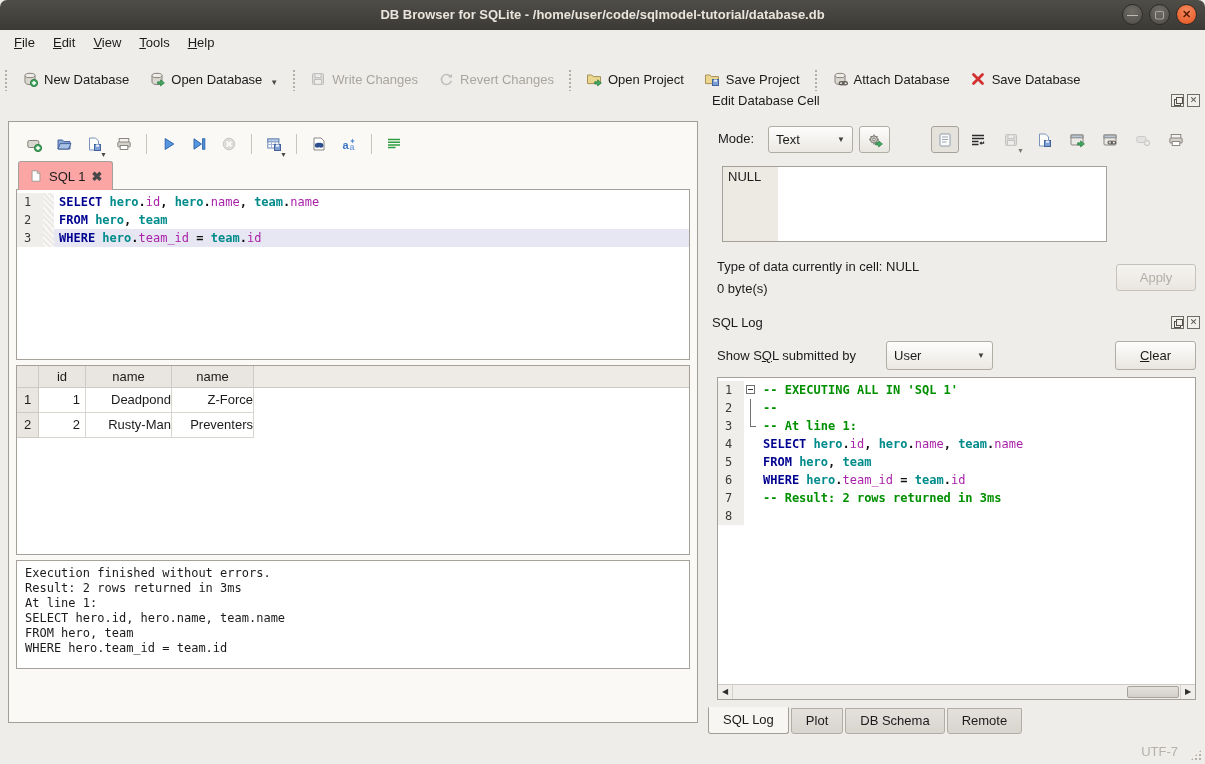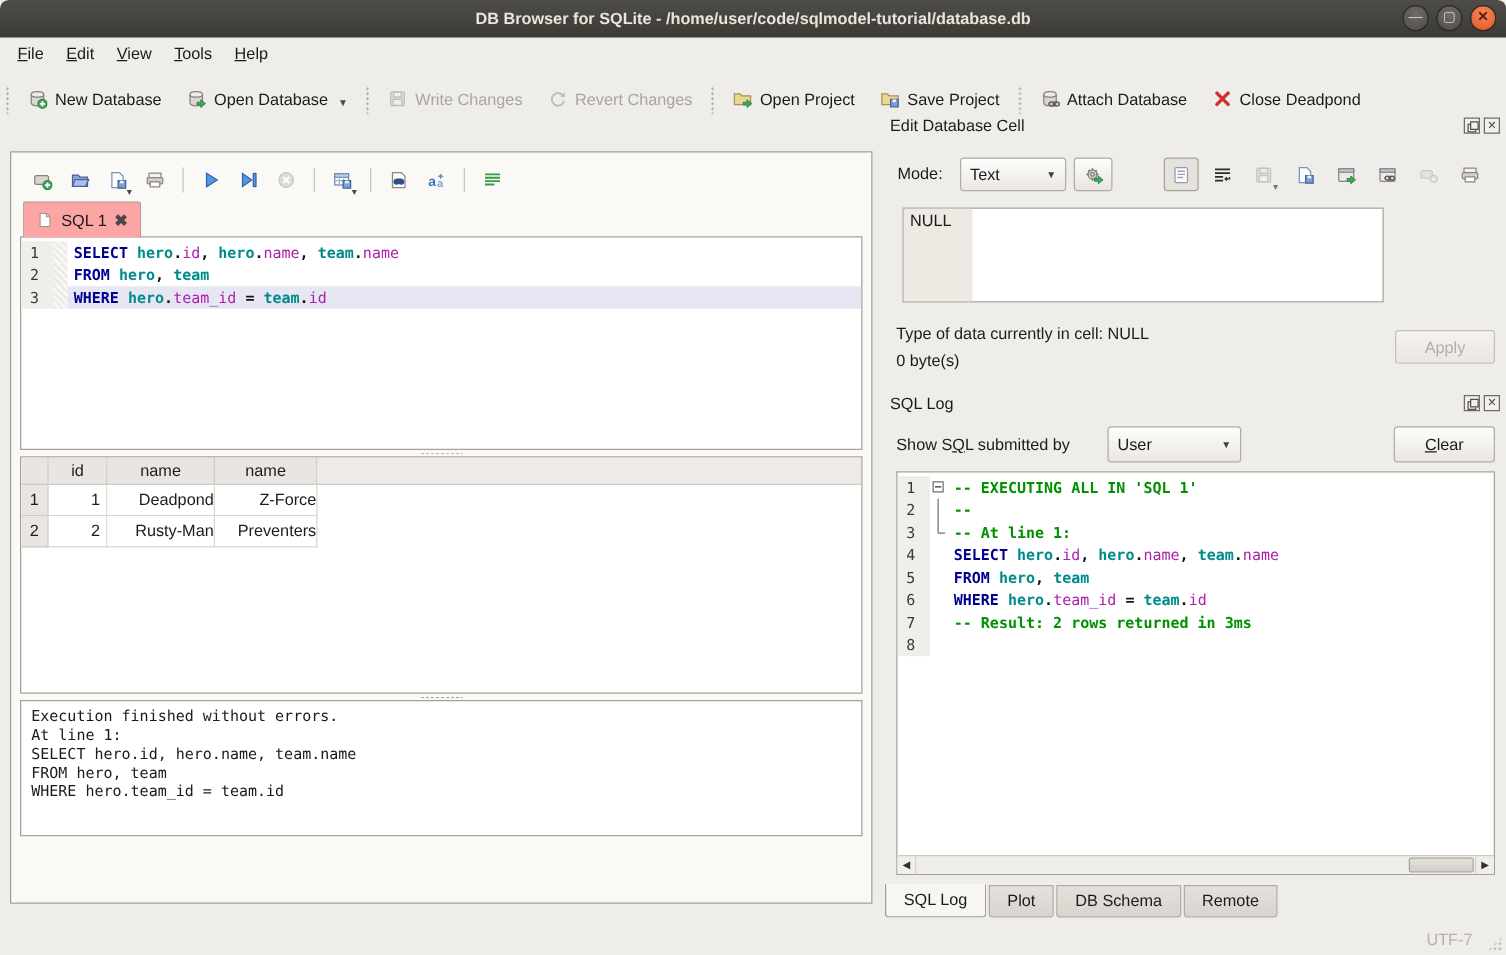--- a/index.html
+++ b/index.html
@@ -217,21 +217,21 @@
           <ellipse cx="8" cy="4.5" rx="5" ry="2.2" fill="#efece7" stroke="#85827c"></ellipse>
           <ellipse cx="9.6" cy="12.2" rx="2.4" ry="1.6" fill="none" stroke="#5f5c56" stroke-width="1.2"></ellipse>
           <ellipse cx="13" cy="12.2" rx="2.4" ry="1.6" fill="none" stroke="#5f5c56" stroke-width="1.2"></ellipse>
         </svg>
         <span class="lbl">Attach Database</span>
       </div>
       <div class="tb-btn">
         <svg width="16" height="16" viewBox="0 0 16 16">
           <path d="M3.5 3.5 L12.5 12.5 M12.5 3.5 L3.5 12.5" stroke="#d23030" stroke-width="2.8" stroke-linecap="round"></path>
         </svg>
-        <span class="lbl">Close Deadpond</span>
+        <span class="lbl">Save Database</span>
       </div>
     </div>
 
   <div class="left-pane">
     <div class="content-pane">
       <div class="sql-toolbar" id="sqlToolbar">
           <div class="sqlbtn">
             <svg width="16" height="16" viewBox="0 0 16 16">
               <rect x="1.8" y="4.5" width="11" height="7" rx="1.5" fill="#d9d6d0" stroke="#85827c"></rect>
               <circle cx="12" cy="12" r="3.6" fill="#41a85f" stroke="#2e7d45"></circle>
@@ -354,21 +354,21 @@
             <div class="t-cell t-td w-n2 ta-l">Z-Force</div>
           </div>
           <div class="t-row">
             <div class="t-cell t-rowhdr w-num">2</div>
             <div class="t-cell t-td w-id ta-r">2</div>
             <div class="t-cell t-td w-n1 ta-l">Rusty-Man</div>
             <div class="t-cell t-td w-n2 ta-l">Preventers</div>
           </div>
         </div>
       <div class="splitter"></div>
-      <div class="status-box mono" id="statusBox"><div>Execution finished without errors.</div><div>At line 1:</div><div>SELECT hero.id, hero.name, team.name</div><div>FROM hero, team</div><div>WHERE hero.team_id = team.id</div></div>
+      <div class="status-box mono" id="statusBox"><div>Execution finished without errors.</div><div>Result: 2 rows returned in 3ms</div><div>At line 1:</div><div>SELECT hero.id, hero.name, team.name</div><div>FROM hero, team</div><div>WHERE hero.team_id = team.id</div></div>
     </div>
   </div>
 
   <div class="dock-title" style="top:93px">Edit Database Cell</div>
   <div class="dock-icons" style="top:94px">
     <div class="dicon float"></div>
     <div class="dicon">✕</div>
   </div>
   <div class="label" style="left:718px;top:131px">Mode:</div>
   <div class="combo" style="left:768px;top:126px;width:85px;height:27px">

